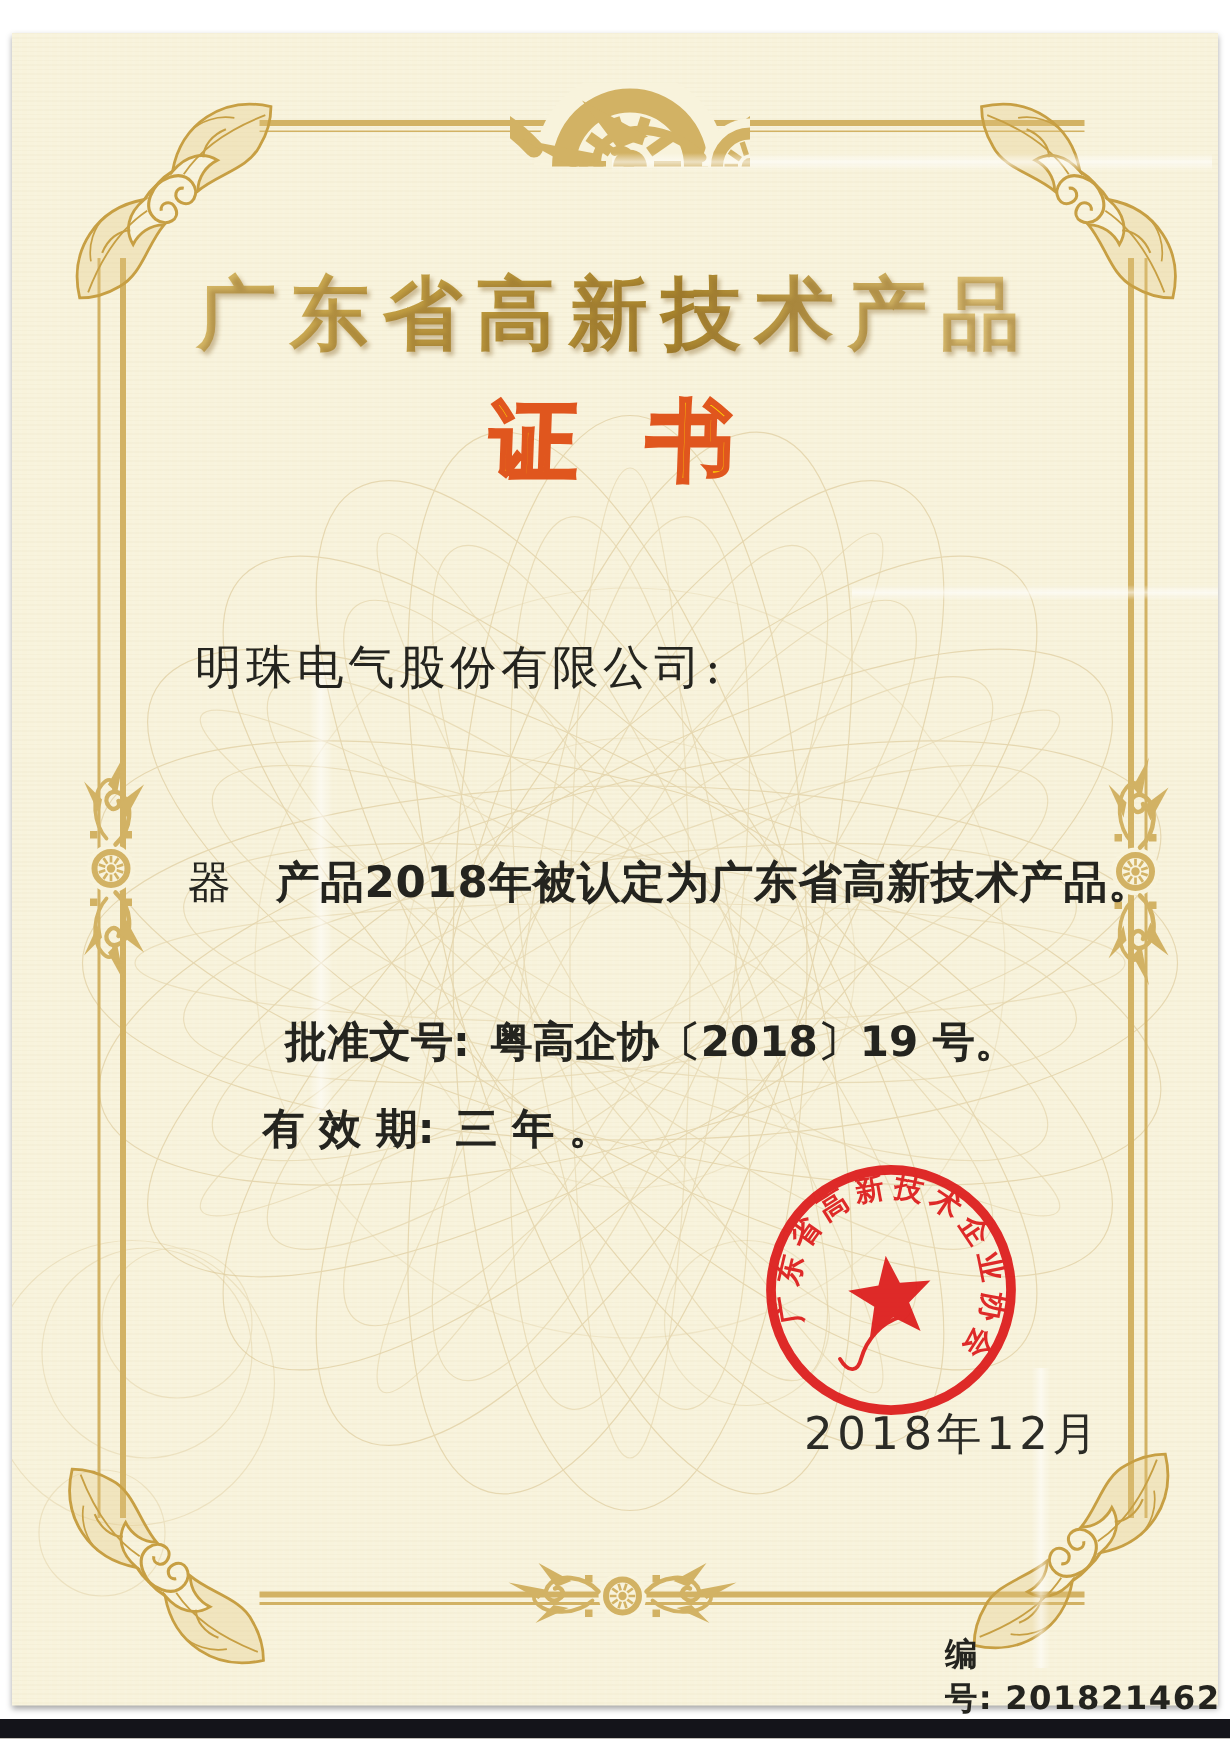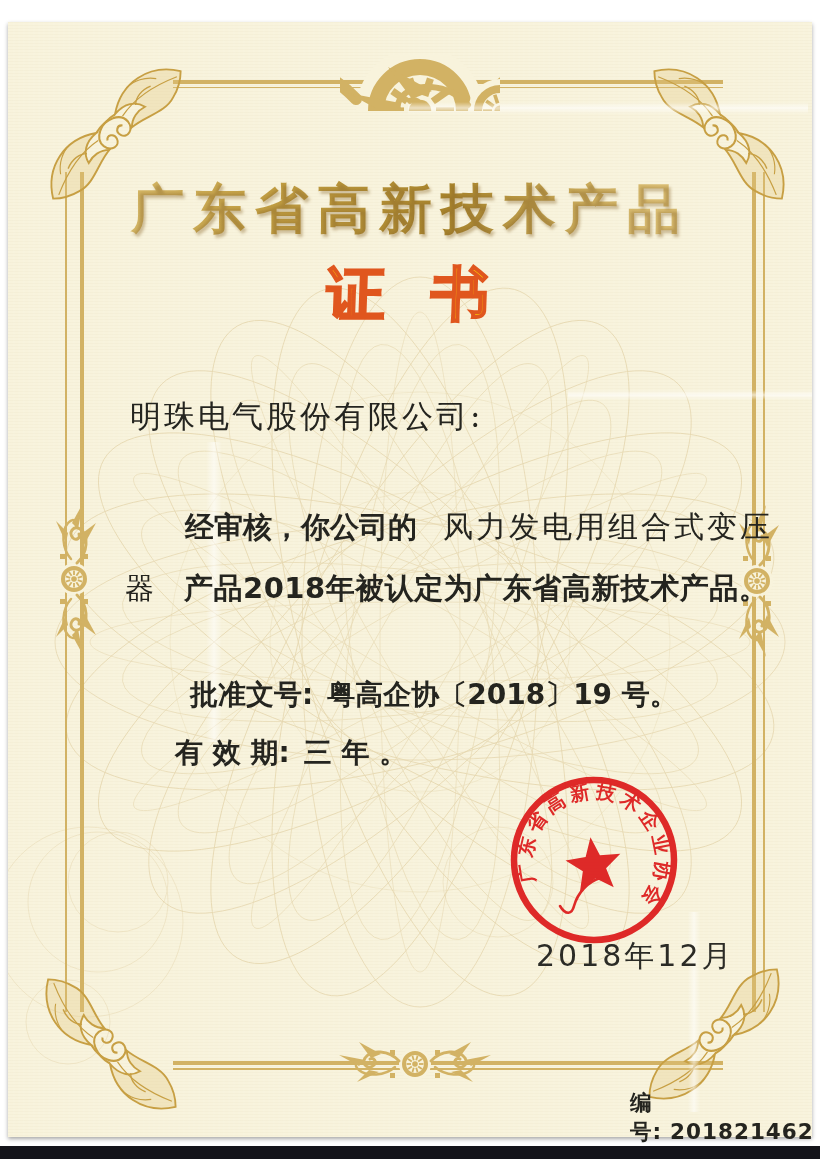--- a/index.html
+++ b/index.html
@@ -32,21 +32,21 @@
     -webkit-background-clip:text;background-clip:text;-webkit-text-fill-color:transparent;
     text-shadow:2px 3px 3px rgba(140,105,45,.40);
   }
   .subtitle{
     position:absolute;left:0;right:0;top:234px;text-align:center;text-indent:42px;
     font-family:"DejaVu Serif","Liberation Serif",serif;
     font-size:58px;font-weight:bold;letter-spacing:46px;color:#ffd400;
     -webkit-text-stroke:2.2px #e0561e;transform:skewX(-2deg);
   }
   .ink{color:#24241f;}
-  .kai{font-family:"DejaVu Serif","Liberation Serif",serif;font-weight:500;}
+  .kai{font-family:"DejaVu Serif","Liberation Serif",serif;font-weight:500;margin-top:28px;}
   .hei{font-family:"DejaVu Sans","Liberation Sans",sans-serif;font-weight:bold;}
   .company{position:absolute;left:122px;top:374px;font-size:31px;letter-spacing:3px;}
   .para1{position:absolute;left:177px;top:485px;font-size:29px;white-space:nowrap;}
   .para1 .kai{margin-left:26px;letter-spacing:3px;font-size:30px;}
   .para2{position:absolute;left:117px;top:547px;font-size:29px;white-space:nowrap;}
   .para2 .hei{margin-left:30px;letter-spacing:.5px;}
   .meta{position:absolute;font-size:28px;white-space:nowrap;}
   .meta .val{margin-left:14px;}
   .approval{left:182px;top:654px;}
   .validity{left:167px;top:712px;}
@@ -198,23 +198,20 @@
   <div class="streak h" style="left:400px;top:80px;width:400px;height:12px;"></div>
   <div class="streak v" style="left:198px;top:420px;width:16px;height:300px;"></div>
   <div class="streak v" style="left:680px;top:890px;width:12px;height:200px;"></div>
   <div class="streak h" style="left:560px;top:368px;width:244px;height:10px;"></div>
 
   <div class="title">广东省高新技术产品</div>
   <div class="subtitle">证书</div>
 
   <div class="company ink kai">明珠电气股份有限公司:</div>
 
-  <div class="para1 ink">
-    <span class="hei">经审核，你公司的</span><span class="kai">风力发电用组合式变压</span>
-  </div>
   <div class="para2 ink">
     <span class="kai">器</span><span class="hei">产品2018年被认定为广东省高新技术产品。</span>
   </div>
 
   <div class="meta approval ink hei">
     <span>批准文号:</span><span class="val">粤高企协〔2018〕19 号。</span>
   </div>
   <div class="meta validity ink hei">
     <span>有 效 期:</span><span class="val">三 年 。</span>
   </div>

